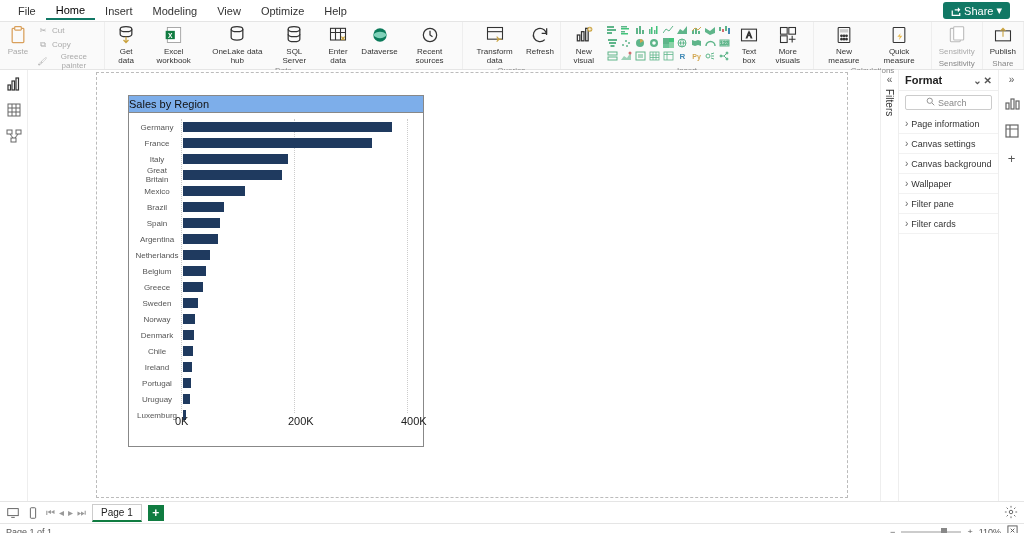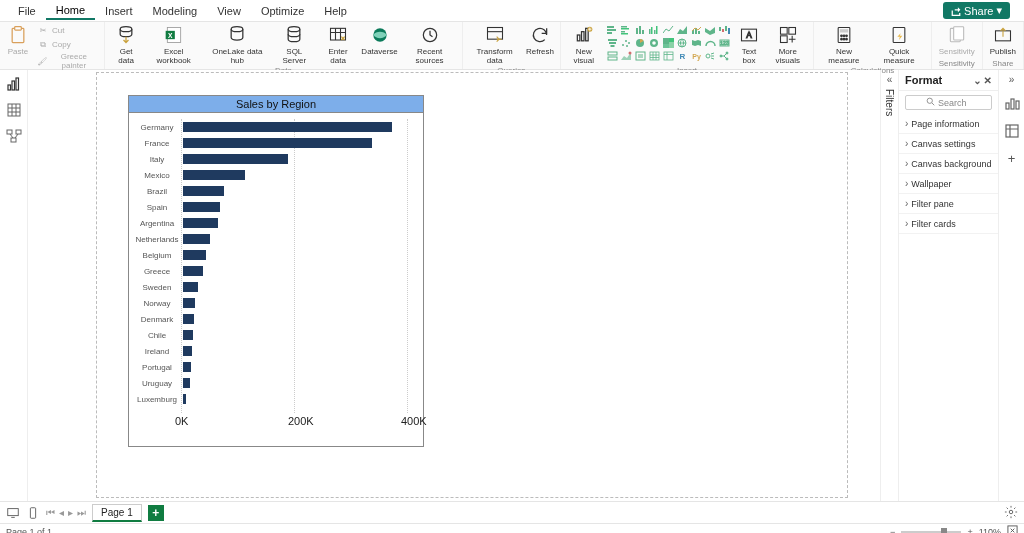--- a/index.html
+++ b/index.html
@@ -26,21 +26,21 @@
   .vis-gallery .g svg { opacity: .85; }
 
   
   .main { display: flex; height: 431px; }
   .left-rail { width: 28px; display: flex; flex-direction: column; align-items: center; padding-top: 6px; gap: 10px; border-right: 1px solid #eee; }
   .left-rail .ricn { width: 16px; height: 16px; color: #555; }
 
   .canvas-wrap { flex: 1; position: relative; background: #fff; overflow: hidden; }
   .canvas-border { position: absolute; left: 68px; top: 2px; width: 752px; height: 426px; border: 1px dashed #bbb; }
   .chart-box { position: absolute; left: 100px; top: 25px; width: 296px; height: 352px; border: 1px solid #888; background: #fff; }
-  .chart-title { background: #7daeea; color: #111; text-align: center; font-size: 11px; font-weight: 500; padding: 2px 0; border-bottom: 1px solid #888; }
+  .chart-title { background: #7daeea; color: #111; font-size: 11px; font-weight: 500; padding: 2px 0; border-bottom: 1px solid #888; }
   .chart-body { position: relative; height: 316px; padding: 6px 6px 0 6px; }
   .bar-row { display: flex; align-items: center; height: 16px; }
   .bar-label { width: 48px; text-align: center; font-size: 8px; color: #555; padding-right: 4px; }
   .bar-track { flex: 1; height: 10px; position: relative; }
   .bar { position: absolute; left: 0; top: 0; height: 10px; background: #1f3a5f; }
   .grid-v { position: absolute; top: 6px; bottom: 16px; width: 0; border-left: 1px dotted #ccc; }
 
   
   .filters-tab { width: 18px; display: flex; flex-direction: column; align-items: center; border-left: 1px solid #eee; padding-top: 4px; }
   .filters-tab .chev { font-size: 10px; color: #555; }
@@ -526,20 +526,26 @@
           <div class="bar-row">
             <div class="bar-label">France</div>
             <div class="bar-track">
               <div class="bar" style="width: 189.275px;"></div>
             </div>
           </div>
           <div class="bar-row">
             <div class="bar-label">Italy</div>
             <div class="bar-track">
               <div class="bar" style="width: 104.525px;"></div>
+            </div>
+          </div>
+          <div class="bar-row">
+            <div class="bar-label">Great Britain</div>
+            <div class="bar-track">
+              <div class="bar" style="width: 98.875px;"></div>
             </div>
           </div>
           <div class="bar-row">
             <div class="bar-label">Mexico</div>
             <div class="bar-track">
               <div class="bar" style="width: 62.15px;"></div>
             </div>
           </div>
           <div class="bar-row">
             <div class="bar-label">Brazil</div>

